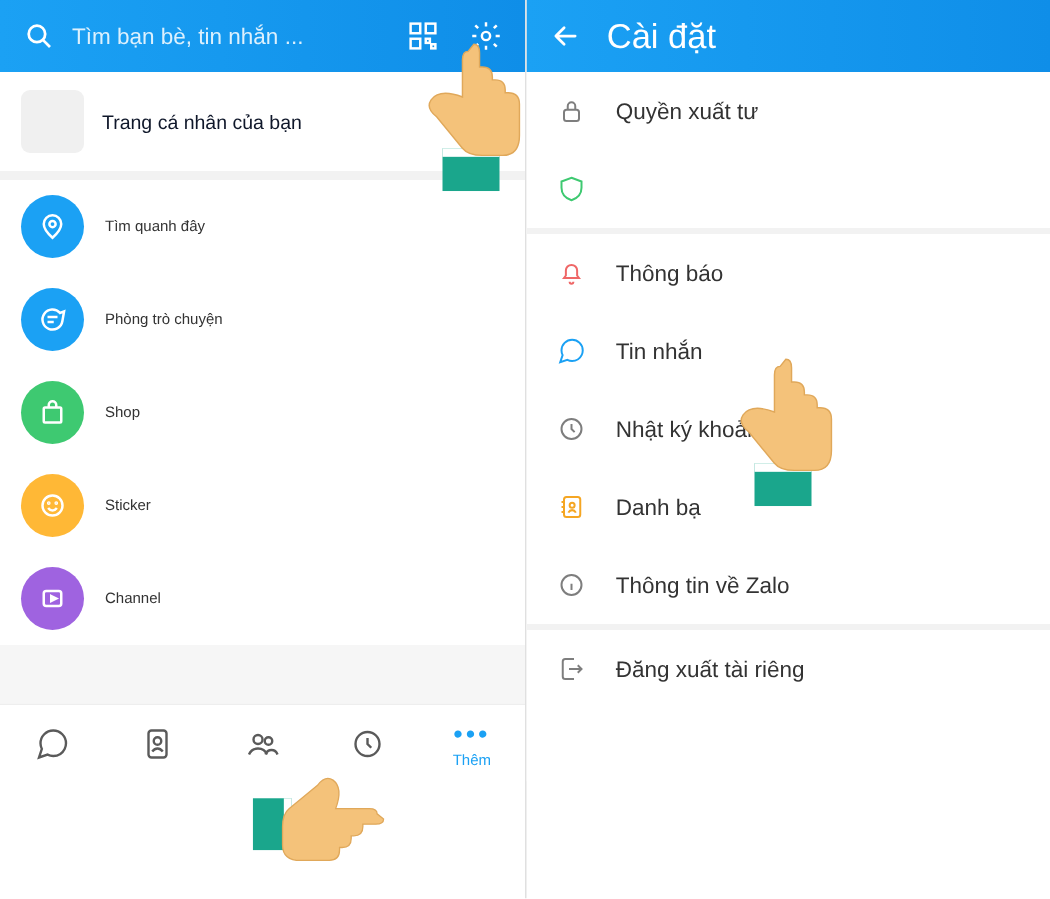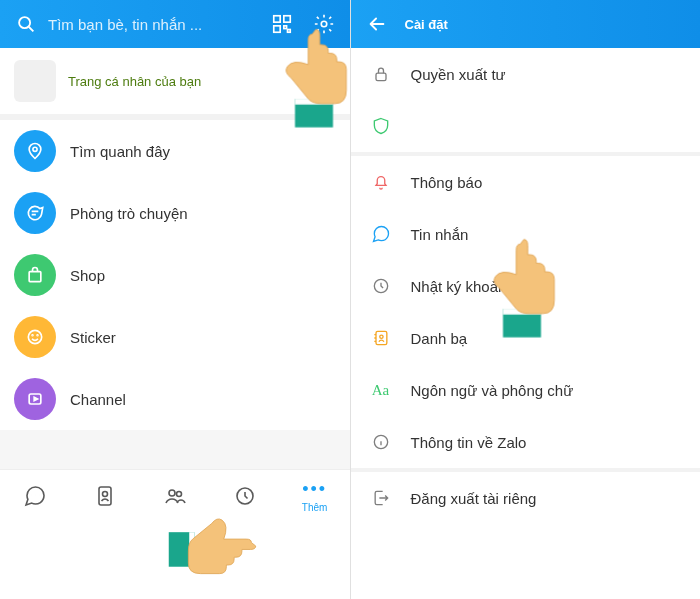--- a/index.html
+++ b/index.html
@@ -29,38 +29,38 @@
     width: 28px; height: 28px;
     cursor: pointer;
   }
   .search-input {
     flex: 1;
     background: transparent; border: none; outline: none;
     color: #fff; font-size: 15px;
     margin: 0 8px;
   }
   .search-input::placeholder { color: rgba(255,255,255,0.85); }
-  .header-title { font-size: 13px; font-weight: 700; margin-left: 14px; }
+  .header-title { font-size: 23px; font-weight: 400; margin-left: 14px; }
   .header-right { display: flex; gap: 14px; }
 
   
   .profile-row {
     display: flex; align-items: center;
     padding: 12px 14px;
     background: #fff;
     position: relative;
   }
   .avatar {
     width: 42px; height: 42px;
     background: #f0f0f0;
     border-radius: 6px;
     margin-right: 12px;
     position: relative;
   }
-  .profile-text { color: #4d7c0f; font-size: 13px; }
+  .profile-text { color: #0f172a; font-size: 13px; }
   .plus-badge {
     position: absolute; right: 14px; top: 14px;
     color: #f06060; font-size: 14px;
   }
   .section-gap { height: 6px; background: #f2f2f2; }
 
   
   .menu-item {
     display: flex; align-items: center;
     padding: 10px 14px;
@@ -71,21 +71,21 @@
     display: flex; align-items: center; justify-content: center;
     margin-right: 14px;
     color: #fff;
   }
   .mi-nearby { background: #1ba1f4; }
   .mi-chat { background: #1ba1f4; }
   .mi-shop { background: #3ec971; }
   .mi-sticker { background: #ffb836; }
   .mi-game { background: #fff; border: 1px solid #eee; }
   .mi-channel { background: #9f63e0; }
-  .menu-label { font-size: 15px; color: #333; }
+  .menu-label { font-size: 10px; color: #333; }
 
   .spacer-grey { flex: 1; background: #f6f6f6; }
 
   
   .tabs {
     height: 52px; background: #fff;
     border-top: 1px solid #eee;
     display: flex;
   }
   .tab {
@@ -330,24 +330,20 @@
         <svg viewBox="0 0 24 24" width="20" height="20" fill="none" stroke="#f5a623" stroke-width="1.6">
           <rect x="6" y="4" width="13" height="16" rx="2"></rect>
             <path d="M6 8h-2M6 12h-2M6 16h-2"></path>
           <circle cx="12.5" cy="10.5" r="2"></circle>
             <path d="M9.5 16.5c.7-1.3 1.9-2 3-2s2.3.7 3 2"></path>
         </svg>
       </span>
       <span class="setting-label">Danh bạ</span>
     </div>
 
-    <div class="setting-item">
-      <span class="setting-icon aa-icon">Aa</span>
-      <span class="setting-label">Ngôn ngữ và phông chữ</span>
-    </div>
 
     <div class="setting-item">
       <span class="setting-icon">
         <svg viewBox="0 0 24 24" width="20" height="20" fill="none" stroke="#7e7e7e" stroke-width="1.6">
           <circle cx="12" cy="12" r="8"></circle>
             <path d="M12 8h.01M12 11v5"></path>
         </svg>
       </span>
       <span class="setting-label">Thông tin về Zalo</span>
     </div>

